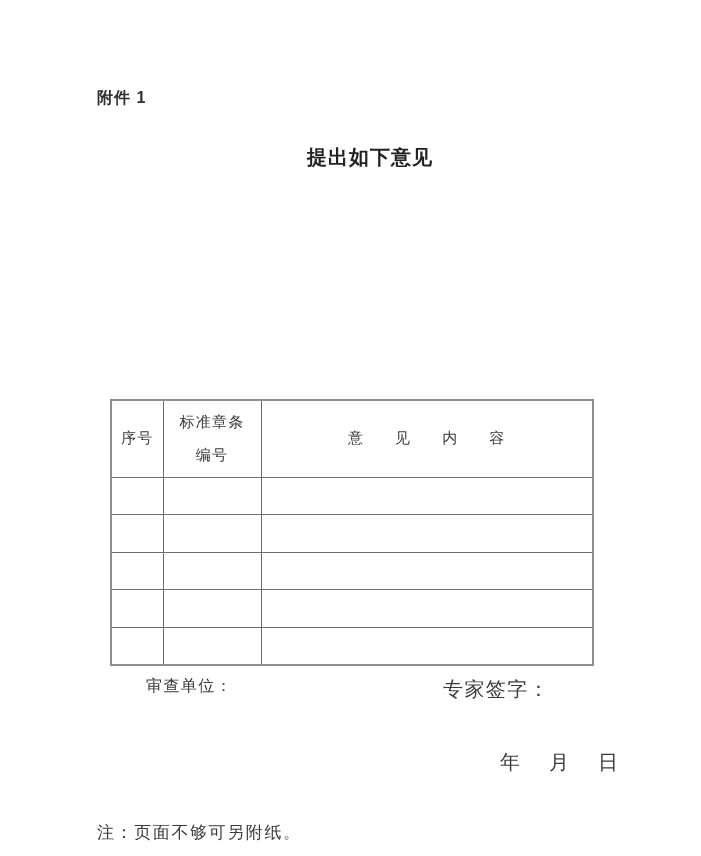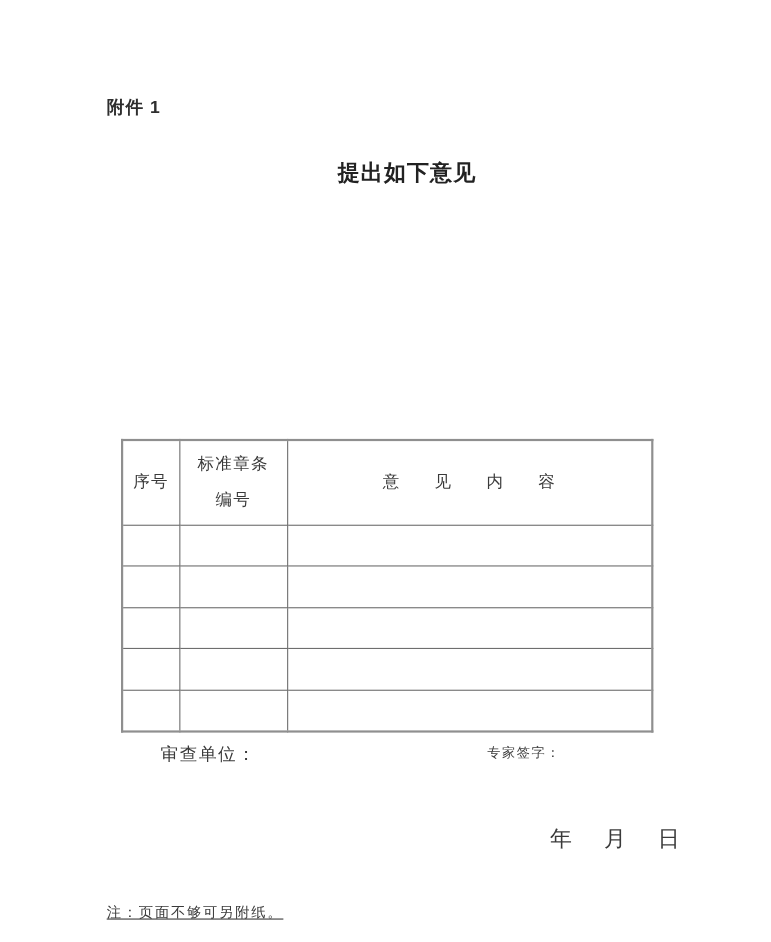--- a/index.html
+++ b/index.html
@@ -68,23 +68,23 @@
   }
   .comment-table col.c1 { width: 52px; }
   .comment-table col.c2 { width: 98px; }
   .comment-table col.c3 { width: 332px; }
   .comment-table thead tr { height: 77px; }
   .comment-table tbody tr { height: 37.6px; }
   .clause-header { line-height: 33px; }
   .content-header { word-spacing: 26px; }
 
   .review-unit { left: 122px; top: 676px; font-size: 16px; letter-spacing: 1.4px; margin-left: 24px; }
-  .expert-sig  { left: 443px; top: 676px; font-size: 12px; letter-spacing: 1.4px; }
+  .expert-sig  { left: 443px; top: 676px; font-size: 20px; letter-spacing: 1.4px; }
   .date-line   { left: 500px; top: 749px; font-size: 20px; letter-spacing: 2px; word-spacing: 20px; white-space: pre; }
-  .note        { left: 97px;  top: 821px; font-size: 13px; letter-spacing: 1.6px; white-space: pre; text-decoration: underline; }
+  .note        { left: 97px;  top: 821px; font-size: 17px; letter-spacing: 1.6px; white-space: pre; }
 </style>
 </head>
 <body>
 
 <div class="page">
 
   <p class="abs attachment">附件 1</p>
 
   <h1 class="abs title">提出如下意见</h1>
 

